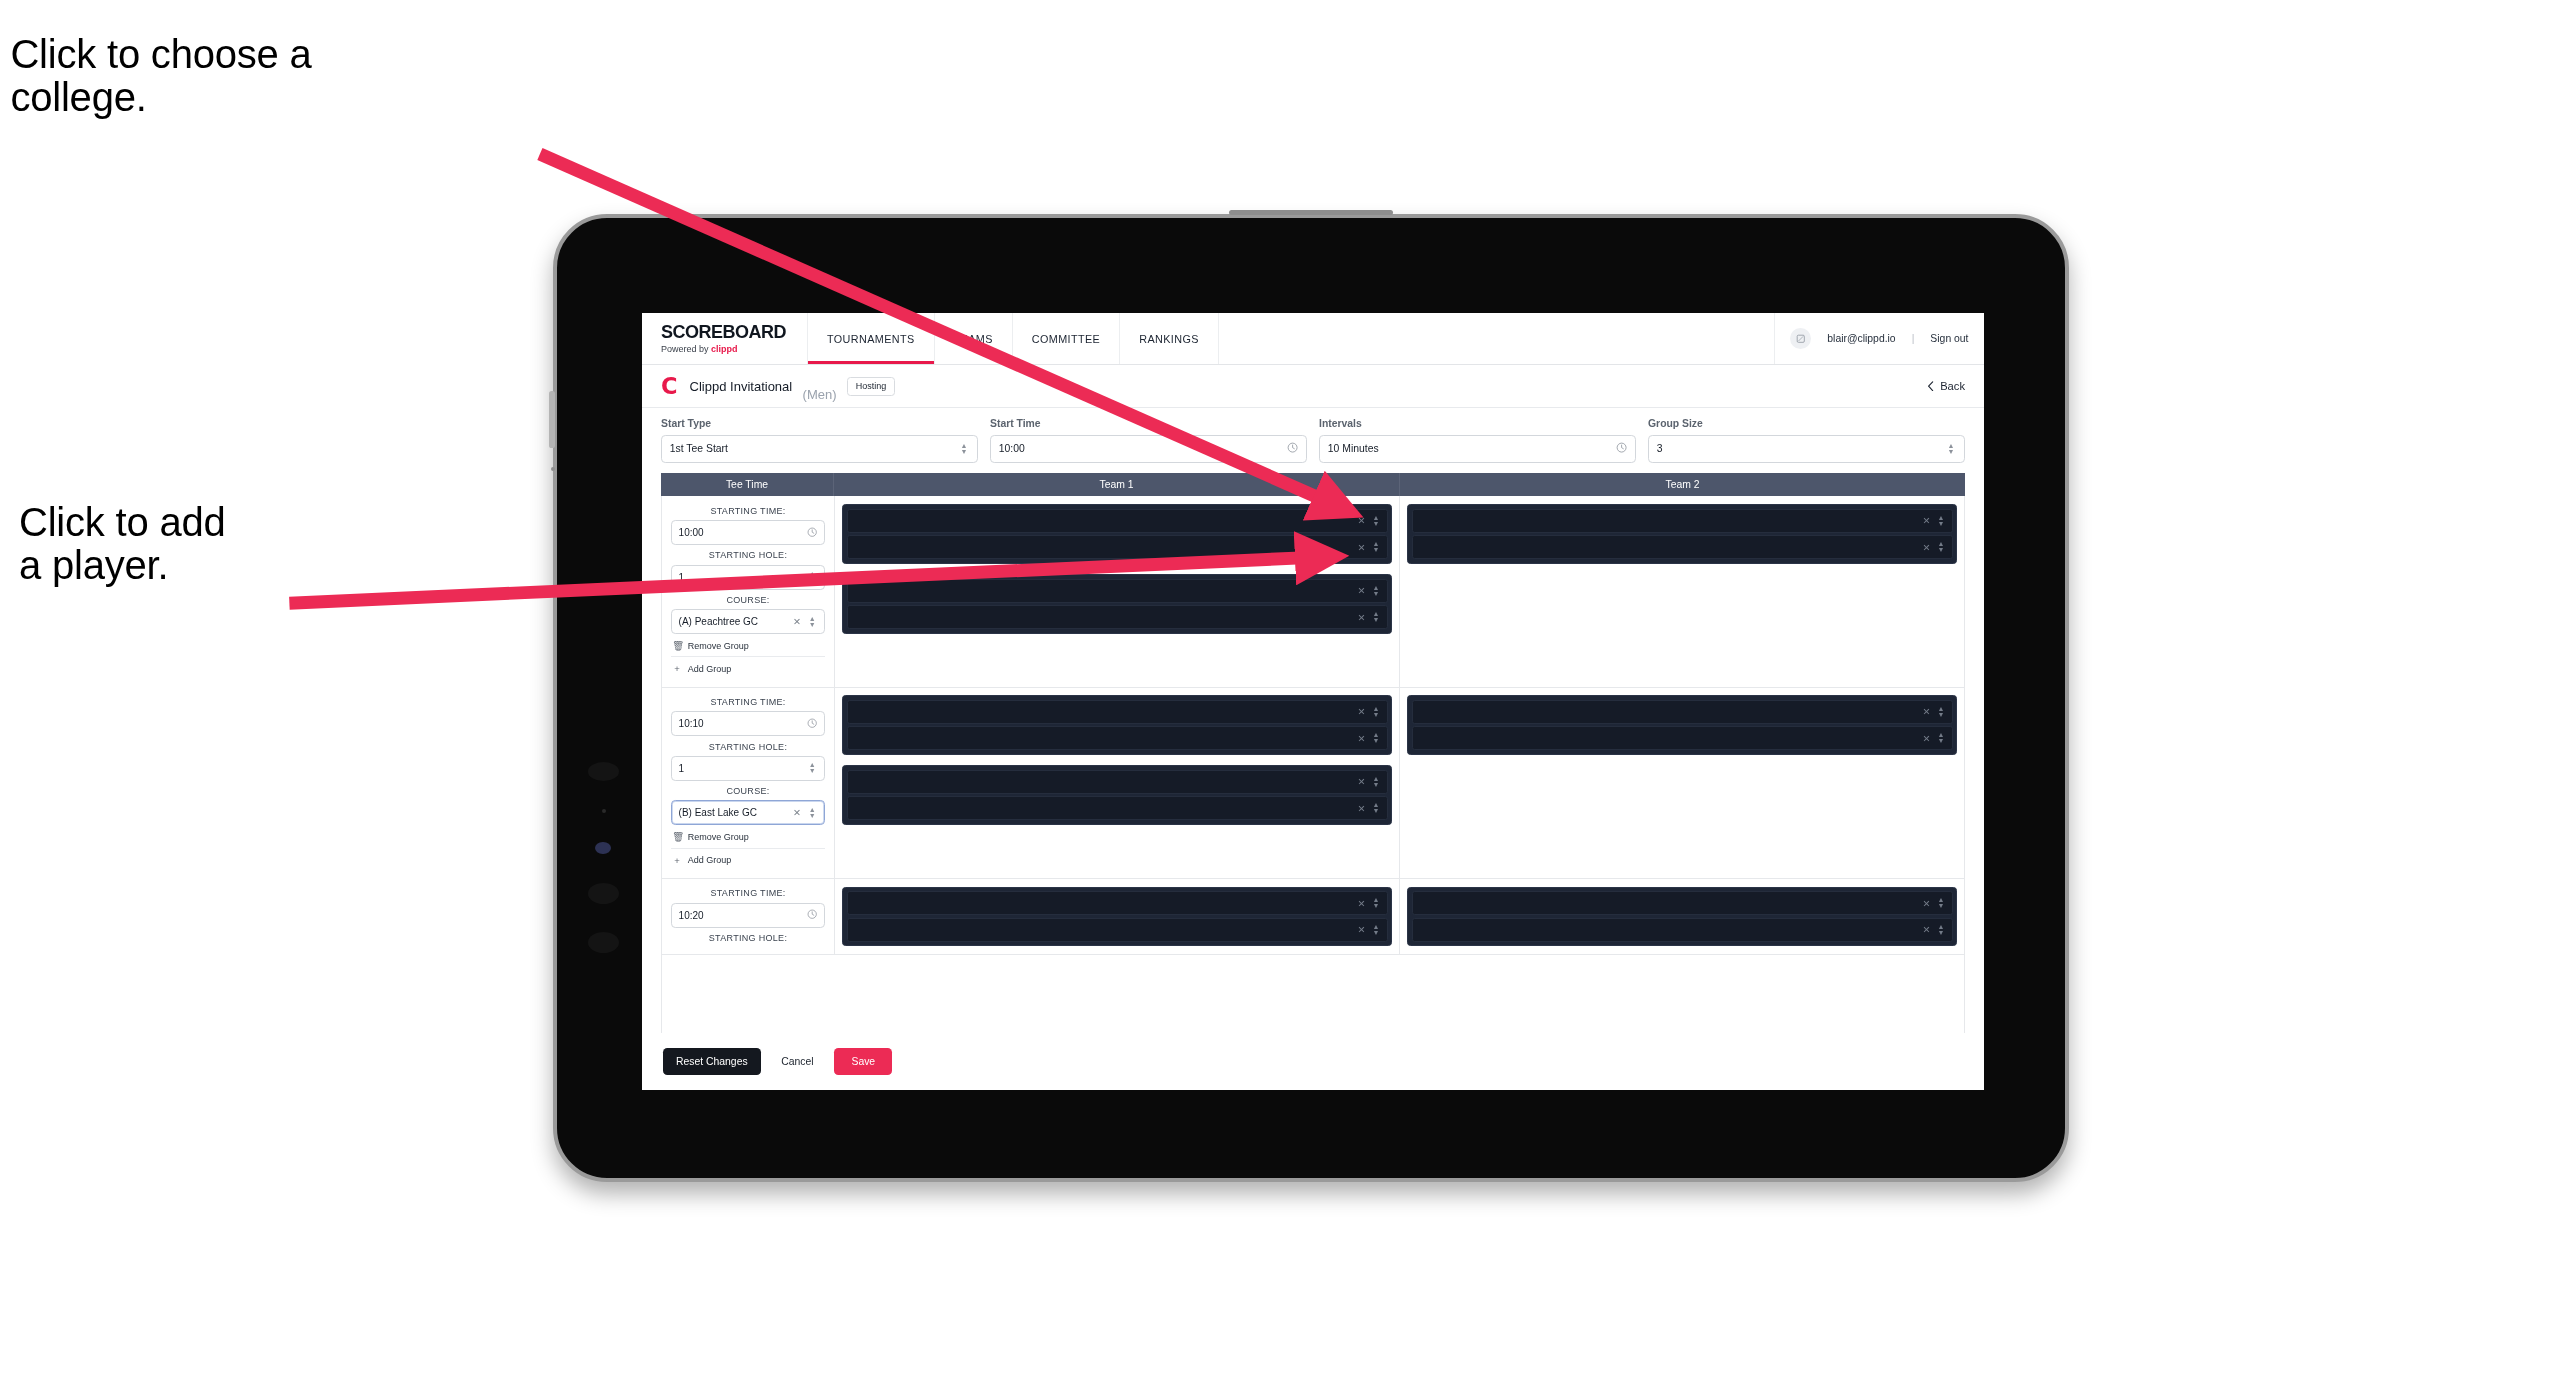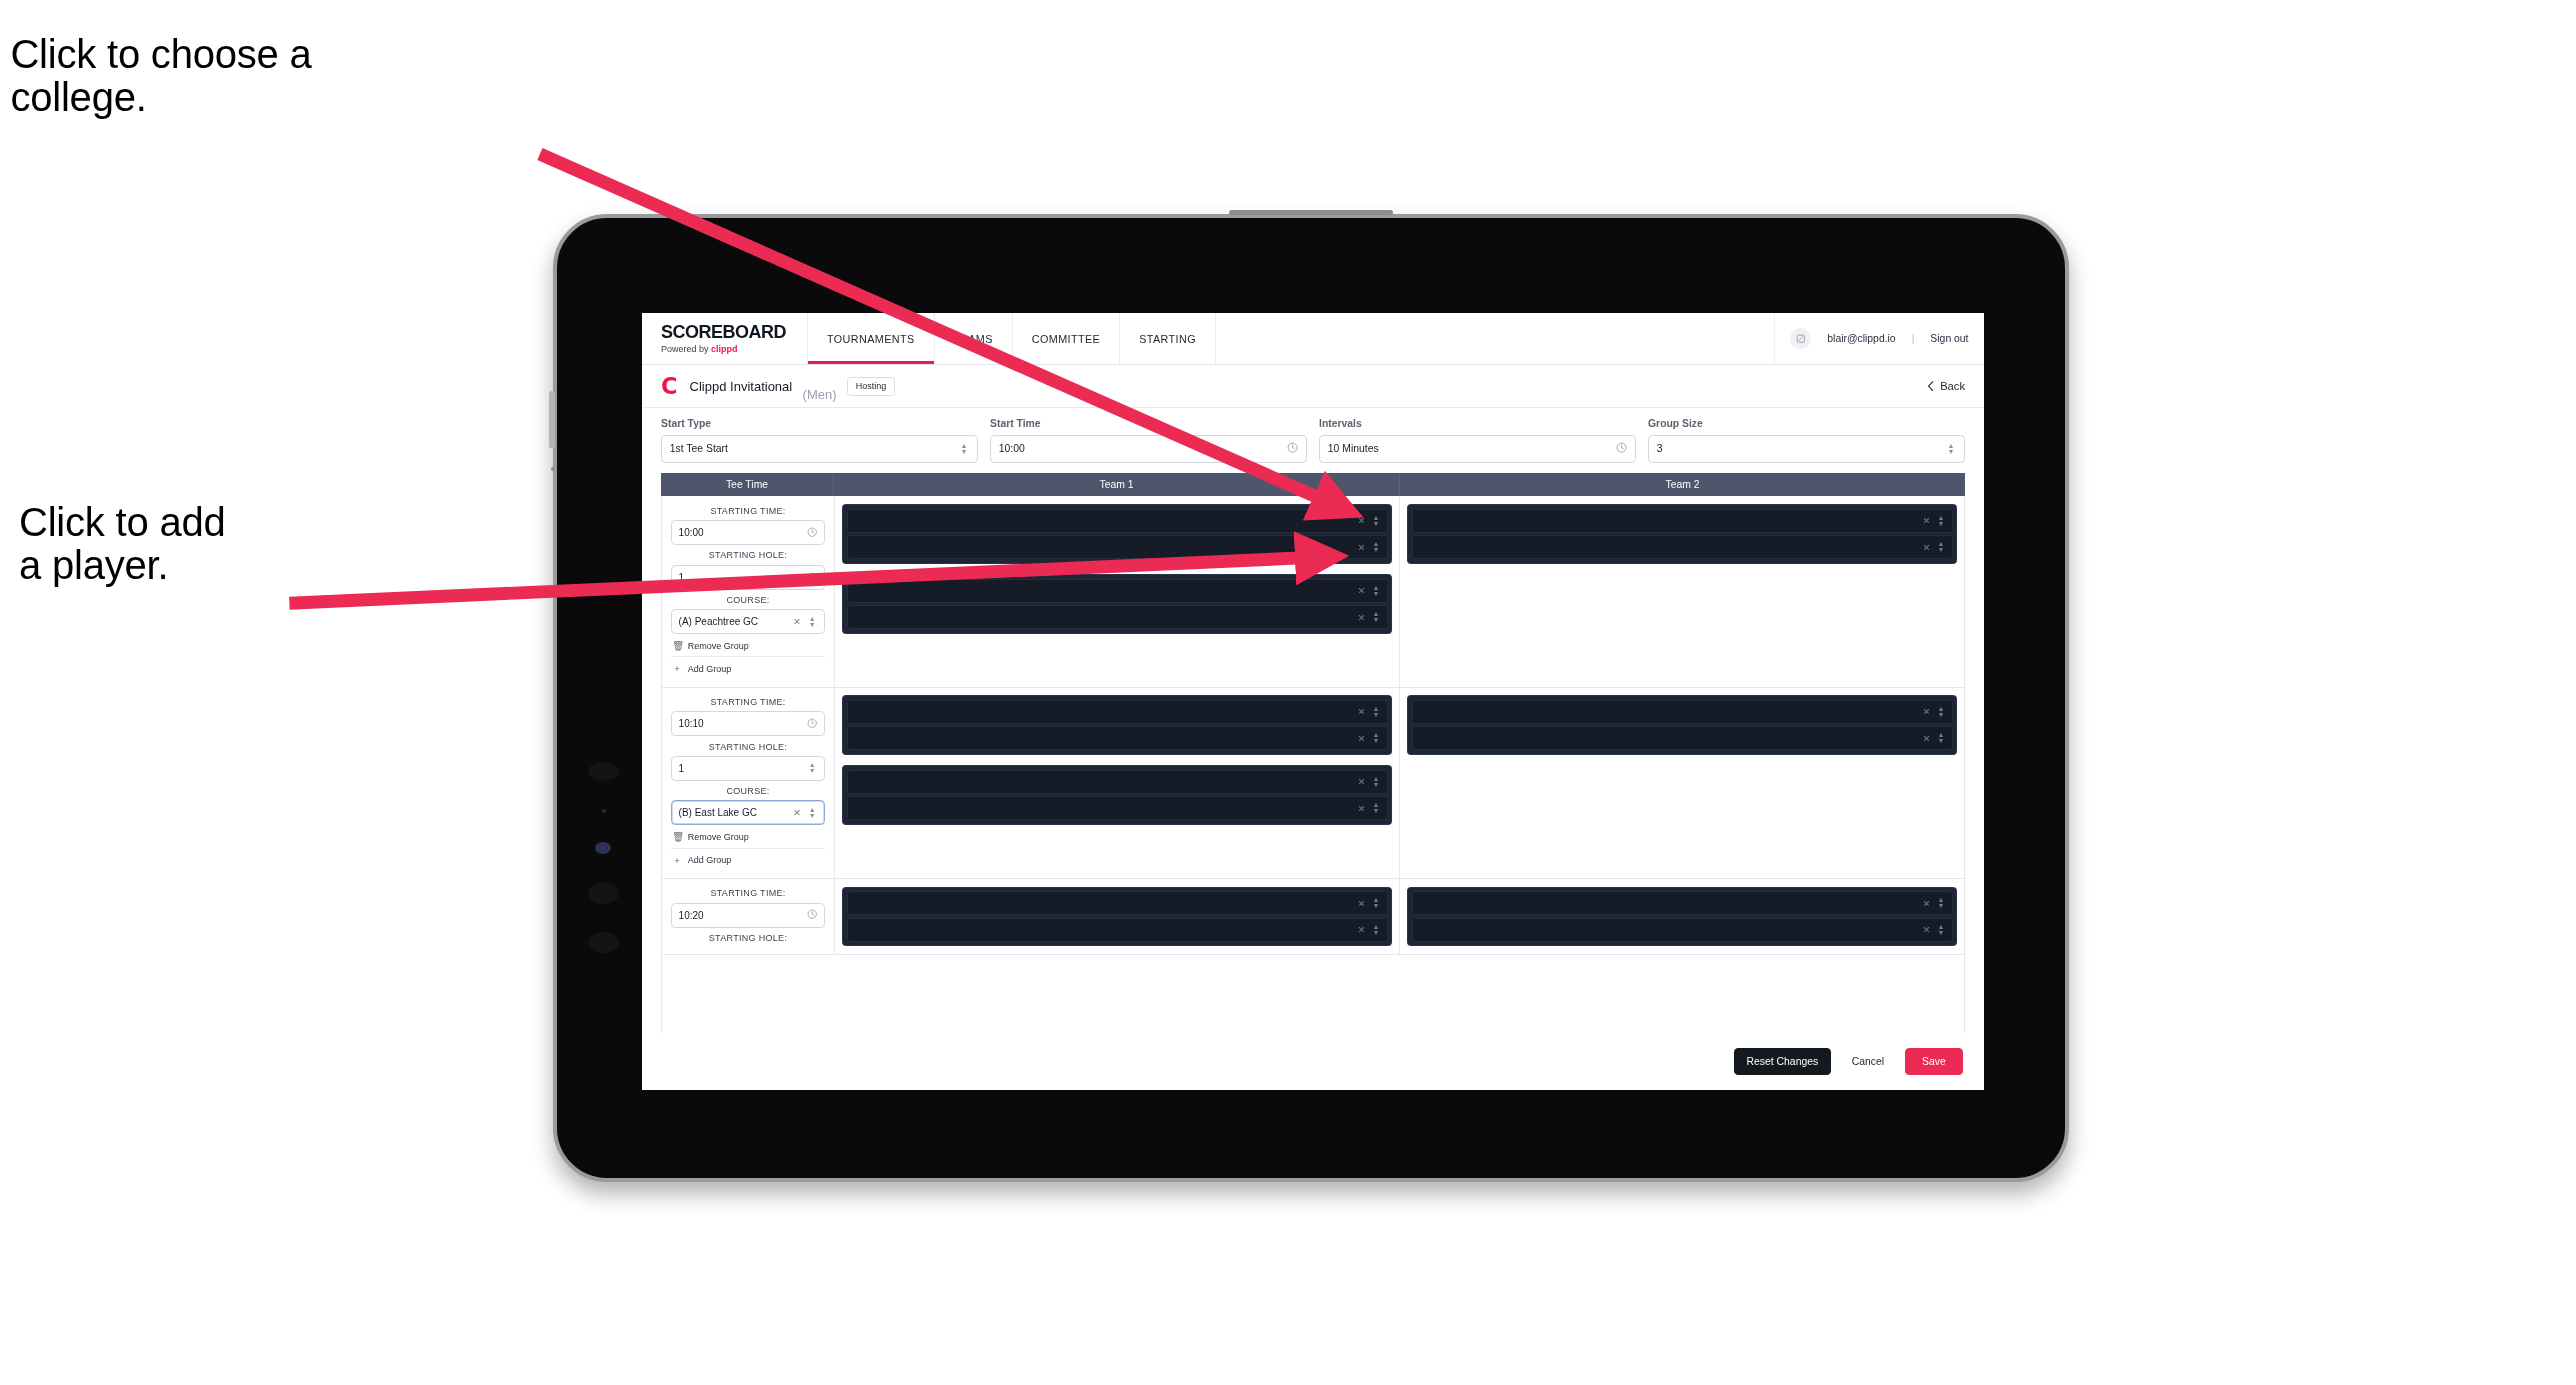--- a/index.html
+++ b/index.html
@@ -209,21 +209,21 @@
     height:24px; display:flex; align-items:center;
     padding: 0 7px 0 8.6px;
   }
   .playerrow .phold { flex:1 1 auto; }
   .playerrow .px { color:#737b88; font-size:9.5px; margin-right:7px; }
   .playerrow .pspin { color:#737b88; font-size:7px; line-height:6px; display:flex; flex-direction:column; align-items:center; }
 
   
   #footer {
     flex:0 0 auto; height:57px; background:#fff;
-    display:flex; align-items:center; justify-content:flex-end;
+    display:flex; align-items:center; justify-content:flex-start;
     gap:12px; padding: 0 21px;
   }
   .btn { cursor:pointer; border-radius:4.3px; font-size:10.4px; }
   #btn-reset { background:#14181f; color:#fff; padding:7.8px 13px; }
   #btn-cancel { color:#1b222c; padding:7.8px 8.6px; }
   #btn-save { background:#ec2b55; color:#fff; padding:7.8px 17.3px; }
 </style>
 </head>
 <body>
 
@@ -254,21 +254,21 @@
         <div class="navtab active">
           <span>TOURNAMENTS</span>
         </div>
         <div class="navtab">
           <span>TEAMS</span>
         </div>
         <div class="navtab">
           <span>COMMITTEE</span>
         </div>
         <div class="navtab">
-          <span>STARTING</span>
+          <span>RANKINGS</span>
         </div>
         <div id="nav-spacer"></div>
         <div id="account">
           <div id="avatar">
             <svg width="9.5" height="9.5" viewBox="0 0 16 16">
               <rect x="2" y="2" width="12" height="12" rx="2" fill="none" stroke="#8b929c" stroke-width="1.3"></rect>
               <path d="M4 12 L12 4" stroke="#8b929c" stroke-width="1.1"></path>
             </svg>
           </div>
           <span>blair@clippd.io</span>

